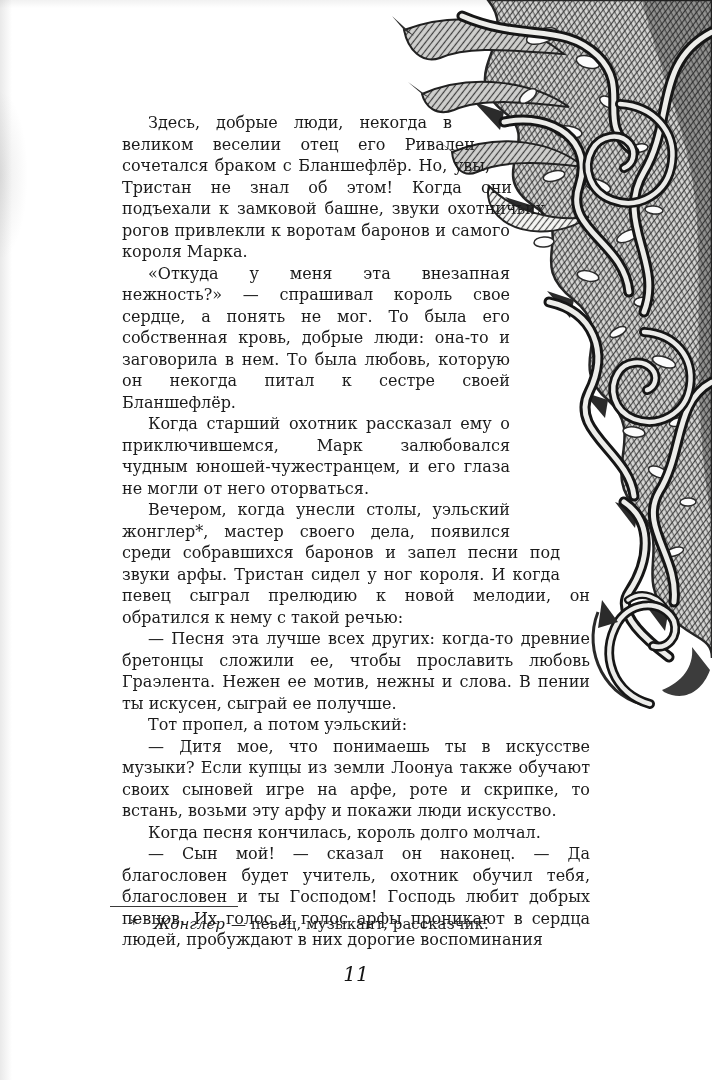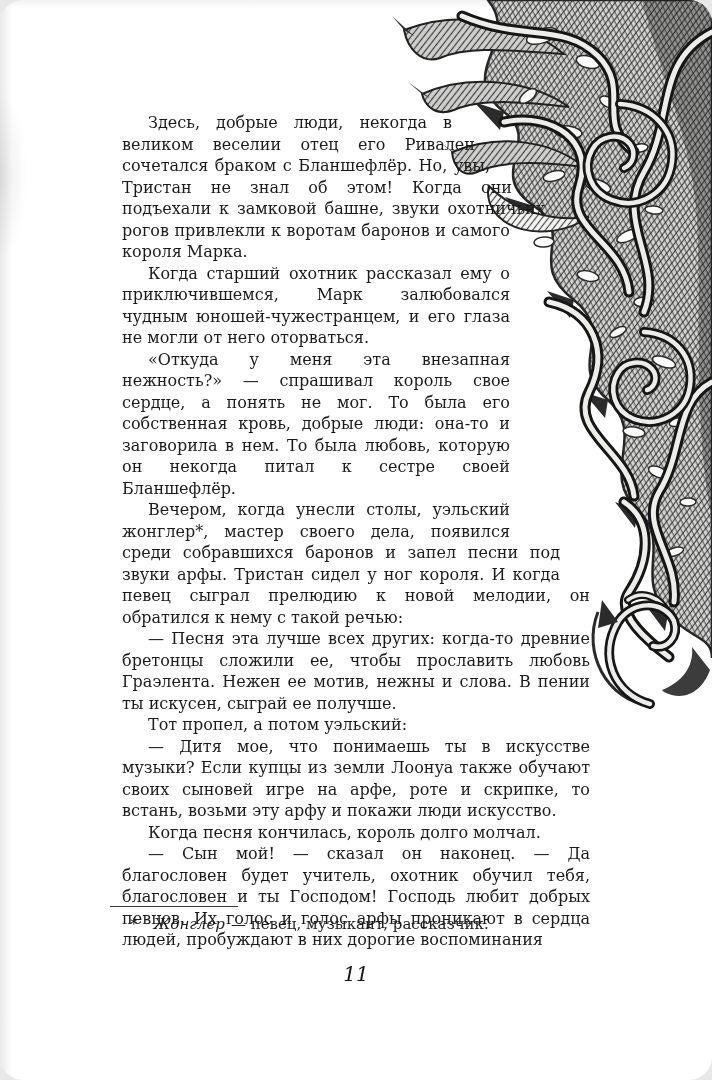--- a/index.html
+++ b/index.html
@@ -3,21 +3,20 @@
 <meta charset="utf-8">
 <style>
   html,body{margin:0;padding:0;background:#e8e8e8;}
   .page{
     position:relative;
     width:712px;height:1080px;
     background:#ffffff;
     overflow:hidden;
     font-family:"DejaVu Serif","Liberation Serif",serif;
     color:#1b1b1b;
-    border-radius:23px;
   }
   .edge-left{position:absolute;left:0;top:0;width:12px;height:100%;
     background:linear-gradient(90deg,rgba(120,120,120,.16),rgba(120,120,120,0));}
   .edge-top{position:absolute;left:0;top:0;width:100%;height:8px;
     background:linear-gradient(180deg,rgba(120,120,120,.10),rgba(120,120,120,0));}
   .blotch{position:absolute;left:0;top:90px;width:28px;height:170px;
     background:radial-gradient(ellipse at left,rgba(100,100,100,.13),rgba(100,100,100,0) 70%);}
   .artwork{position:absolute;top:0;right:0;width:320px;height:760px;}
   .textblock{
     position:absolute;left:122px;top:112px;width:468px;
@@ -150,22 +149,22 @@
 
   <div class="textblock">
     <div class="sp sp1"></div>
     <div class="sp sp2"></div>
     <div class="sp sp3"></div>
     <div class="sp sp4"></div>
     <div class="sp sp5"></div>
     <div class="sp sp6"></div>
     <div class="sp sp7"></div>
     <p>Здесь, добрые люди, некогда в великом веселии отец его Ривален сочетался браком с Бланшефлёр. Но, увы, Тристан не знал об этом! Когда они подъехали к замковой башне, звуки охотничьих рогов привлекли к воротам баронов и самого короля Марка.</p>
+    <p>«Откуда у меня эта внезапная нежность?» — спрашивал король свое сердце, а понять не мог. То была его собственная кровь, добрые люди: она-то и заговорила в нем. То была любовь, которую он некогда питал к сестре своей Бланшефлёр.</p>
     <p>Когда старший охотник рассказал ему о приключившемся, Марк залюбовался чудным юношей-чужестранцем, и его глаза не могли от него оторваться.</p>
-    <p>«Откуда у меня эта внезапная нежность?» — спрашивал король свое сердце, а понять не мог. То была его собственная кровь, добрые люди: она-то и заговорила в нем. То была любовь, которую он некогда питал к сестре своей Бланшефлёр.</p>
     <p>Вечером, когда унесли столы, уэльский жонглер*, мастер своего дела, появился среди собравшихся баронов и запел песни под звуки арфы. Тристан сидел у ног короля. И когда певец сыграл прелюдию к новой мелодии, он обратился к нему с такой речью:</p>
     <p>— Песня эта лучше всех других: когда-то древние бретонцы сложили ее, чтобы прославить любовь Граэлента. Нежен ее мотив, нежны и слова. В пении ты искусен, сыграй ее получше.</p>
     <p>Тот пропел, а потом уэльский:</p>
     <p>— Дитя мое, что понимаешь ты в искусстве музыки? Если купцы из земли Лоонуа также обучают своих сыновей игре на арфе, роте и скрипке, то встань, возьми эту арфу и покажи люди искусство.</p>
     <p>Когда песня кончилась, король долго молчал.</p>
     <p>— Сын мой! — сказал он наконец. — Да благословен будет учитель, охотник обучил тебя, благословен и ты Господом! Господь любит добрых певцов. Их голос и голос арфы проникают в сердца людей, пробуждают в них дорогие воспоминания</p>
   </div>
 
   <div class="footnote">
     <div class="fn-rule"></div>

